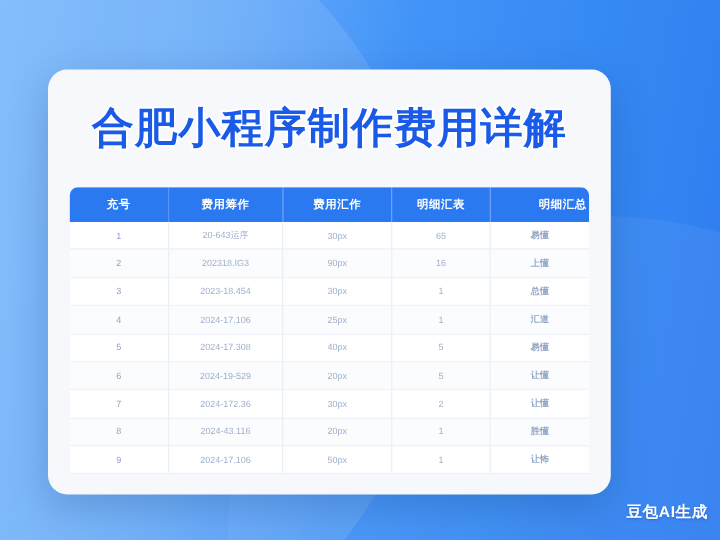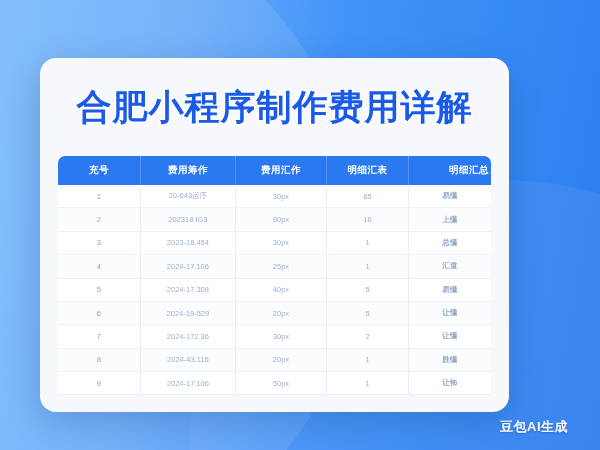--- a/index.html
+++ b/index.html
@@ -97,21 +97,21 @@
   tbody tr:nth-child(odd)  { background:#ffffff; }
   tbody tr:nth-child(even) { background:#fbfcfe; }
 
   col.c1 { width:19%; }
   col.c2 { width:22%; }
   col.c3 { width:21%; }
   col.c4 { width:19%; }
   col.c5 { width:19%; }
 
   .watermark {
-    position:absolute; right:32px; bottom:14px;
+    position:absolute; right:10px; bottom:14px;
     color:#ffffff;
     font-size:13px;
     font-weight:bold;
     letter-spacing:0.5px;
     text-shadow:0 1px 2px rgba(0,40,110,0.3);
   }
 </style>
 </head>
 <body>
 

